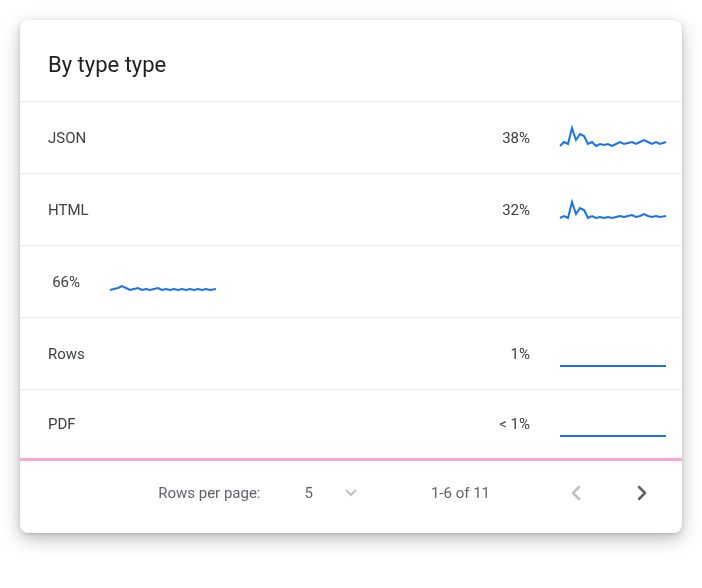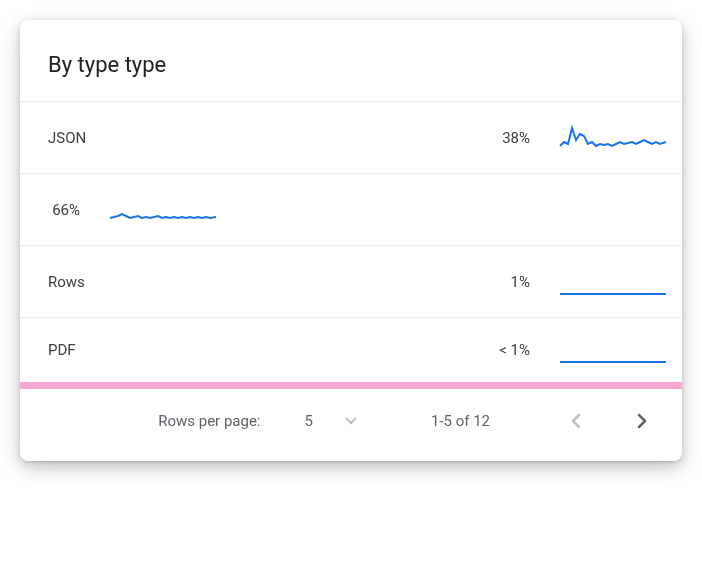--- a/index.html
+++ b/index.html
@@ -27,21 +27,21 @@
       padding: 8px 28px 24px 28px;
     }
     .row {
       display: flex;
       align-items: center;
       height: 72px;
       padding: 0 14px 0 28px;
       border-top: 1px solid #e8eaed;
     }
     .row:last-of-type {
-      border-bottom: 7px solid #f9a8d4;
+      border-bottom: 3px solid #f9a8d4;
     }
     .row-label {
       flex: 1;
       font-size: 15px;
       color: #3c4043;
     }
     .row-value {
       font-size: 15px;
       color: #3c4043;
       text-align: right;
@@ -100,20 +100,27 @@
 
   <div class="rows">
     <div class="row">
       <div class="row-label">JSON</div>
       <div class="row-value">38%</div>
       <svg class="sparkline" viewBox="0 0 110 36">
         <path d="M2,26 L6,22 L10,24 L14,8 L18,20 L22,14 L26,16 L30,24 L34,22 L38,26 L42,24 L46,25 L50,24 L54,26 L58,24 L62,22 L66,24 L70,23 L74,22 L78,24 L82,22 L86,20 L90,22 L94,24 L98,22 L102,24 L108,22" stroke="#1a73e8" stroke-width="2" fill="none"></path>
       </svg>
     </div>
 
+    <div class="row">
+      <div class="row-label">HTML</div>
+      <div class="row-value">32%</div>
+      <svg class="sparkline" viewBox="0 0 110 36">
+        <path d="M2,26 L6,24 L10,26 L14,10 L18,22 L22,16 L26,18 L30,26 L34,24 L38,26 L42,25 L46,26 L50,25 L54,26 L58,25 L62,24 L66,25 L70,24 L74,23 L78,25 L82,24 L86,22 L90,24 L94,25 L98,24 L102,25 L108,24" stroke="#1a73e8" stroke-width="2" fill="none"></path>
+      </svg>
+    </div>
 
     <div class="row">
       <div class="row-value">66%</div>
       <svg class="sparkline" viewBox="0 0 110 36">
         <path d="M2,26 L6,25 L10,24 L14,22 L18,24 L22,26 L26,25 L30,24 L34,26 L38,25 L42,26 L46,25 L50,24 L54,26 L58,25 L62,26 L66,25 L70,26 L74,25 L78,26 L82,25 L86,26 L90,25 L94,26 L98,25 L102,26 L108,25" stroke="#1a73e8" stroke-width="2" fill="none"></path>
       </svg>
     </div>
 
     <div class="row">
       <div class="row-label">Rows</div>
@@ -133,21 +140,21 @@
   </div>
 
   <div class="pagination">
     <span class="rows-label">Rows per page:</span>
     <span class="rows-value">5</span>
     <span class="dropdown-arrow">
       <svg width="12" height="8">
           <path d="M1,1 L6,6 L11,1" stroke="#bdc1c6" stroke-width="2" fill="none"></path>
         </svg>
     </span>
-    <span class="range">1-5 of 12</span>
+    <span class="range">1-6 of 11</span>
     <span class="nav-btn disabled">
       <svg width="10" height="16">
           <path d="M8,2 L2,8 L8,14" stroke-width="2.5" fill="none" stroke-linecap="round" stroke-linejoin="round"></path>
         </svg>
     </span>
     <span class="nav-btn">
       <svg width="10" height="16">
           <path d="M2,2 L8,8 L2,14" stroke-width="2.5" fill="none" stroke-linecap="round" stroke-linejoin="round"></path>
         </svg>
     </span>

